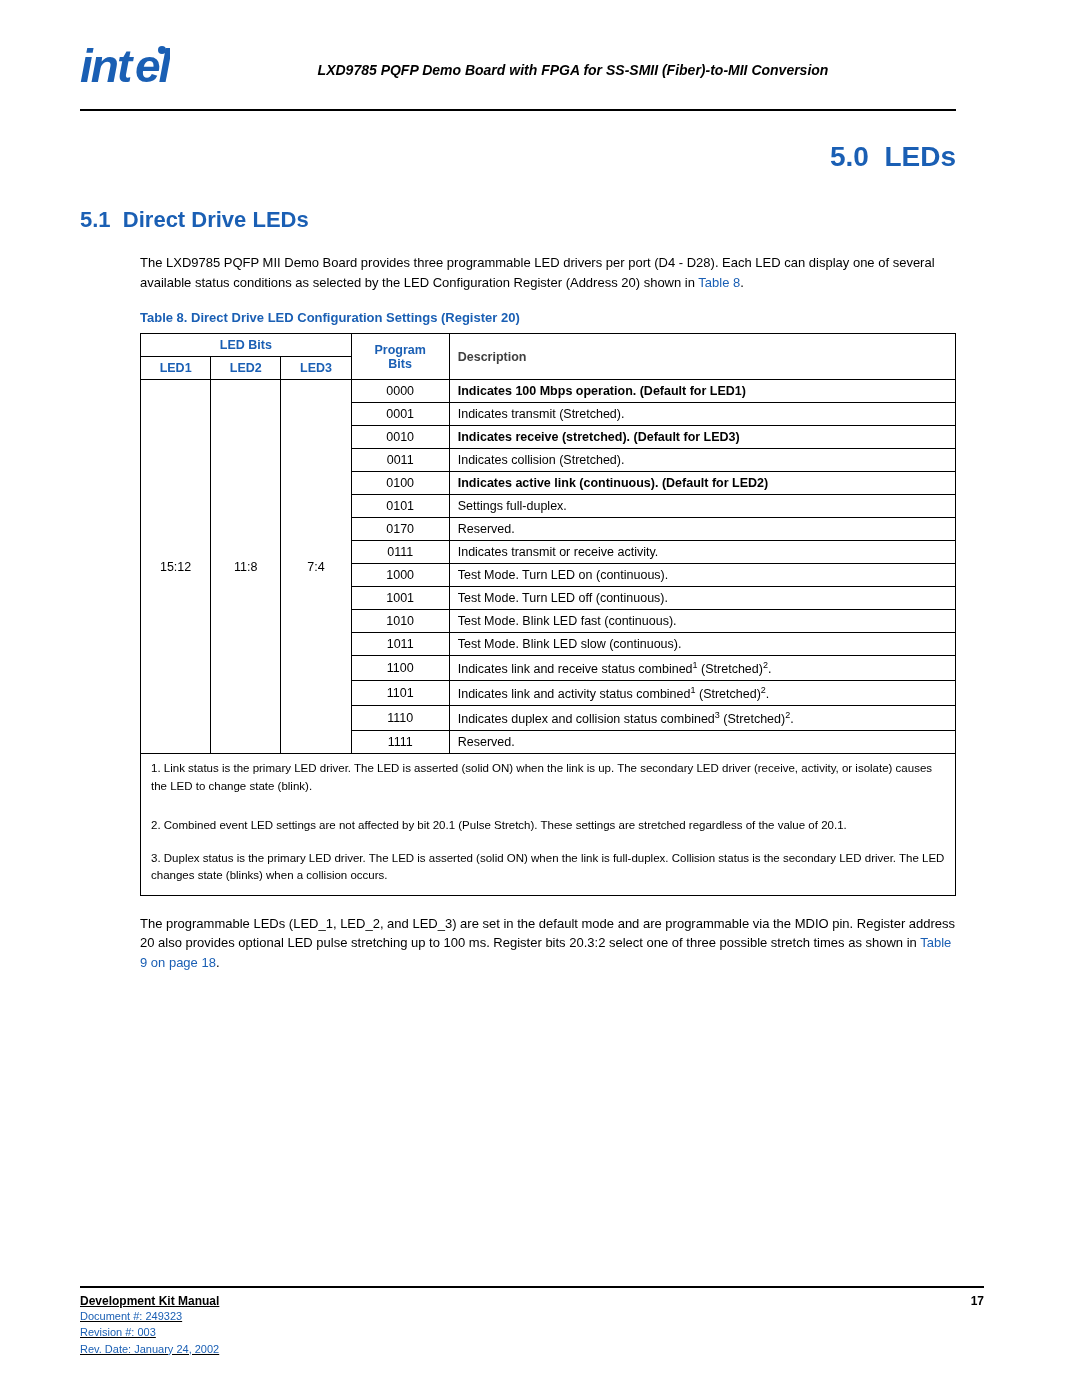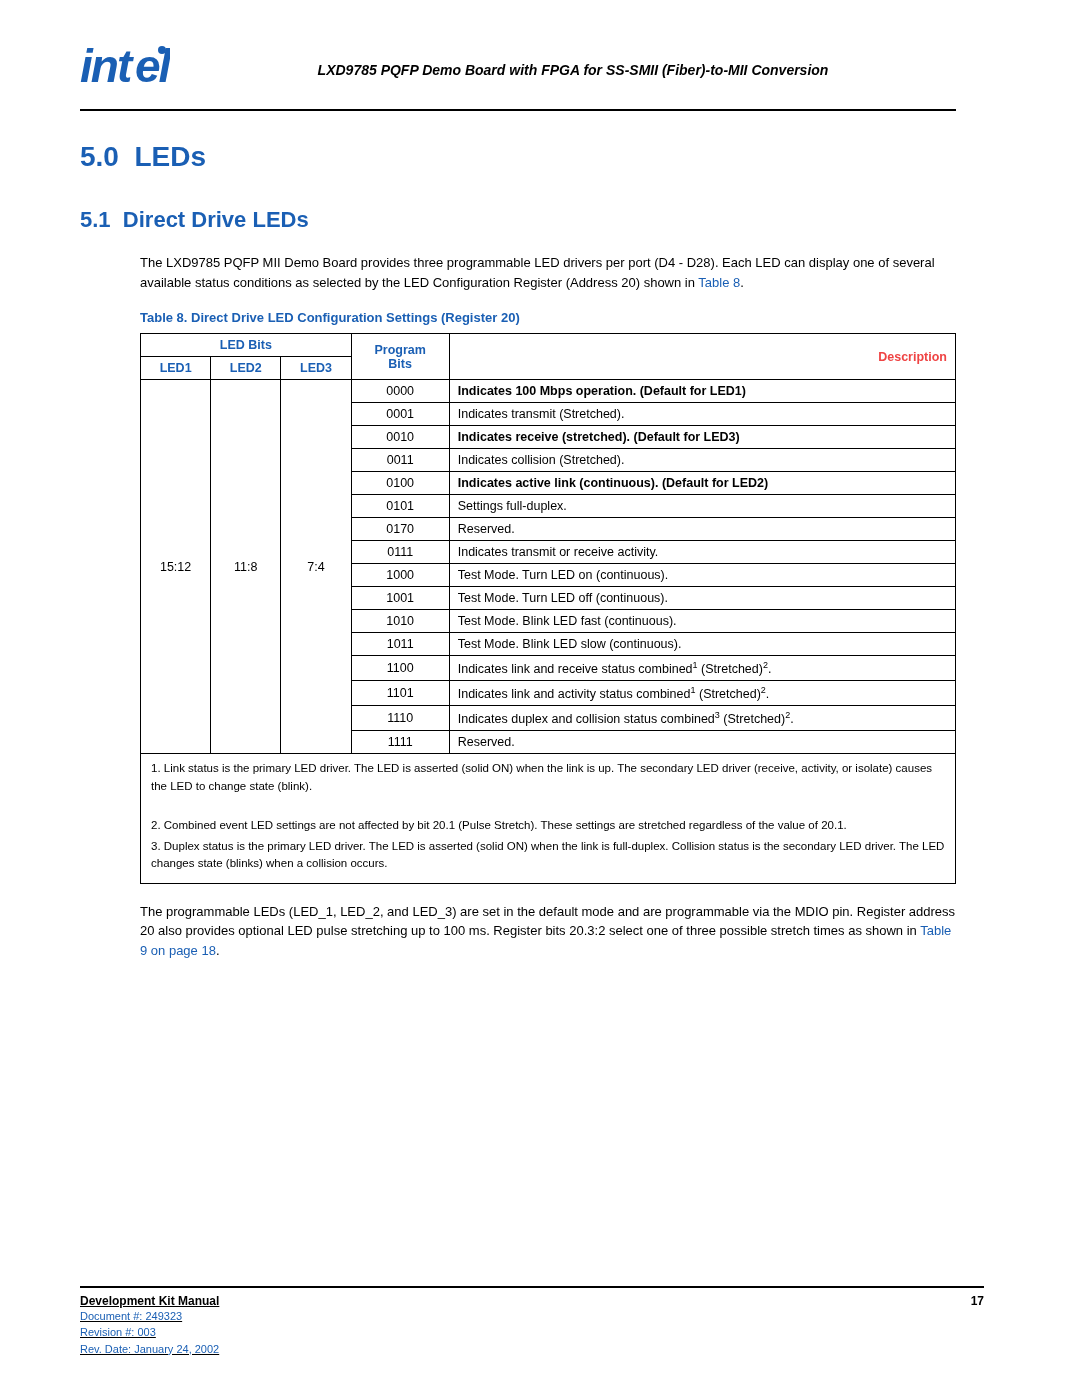--- a/index.html
+++ b/index.html
@@ -43,20 +43,21 @@
       text-align: center;
       flex: 1;
     }
     
     .section-heading {
       font-size: 28px;
       font-weight: bold;
       color: #1a5fb4;
       margin-bottom: 20px;
       margin-top: 10px;
+      text-align: right;
     }
     .subsection-heading {
       font-size: 22px;
       font-weight: bold;
       color: #1a5fb4;
       margin-bottom: 20px;
       margin-top: 34px;
     }
     
     .body-text {
@@ -101,23 +102,23 @@
       color: #1a5fb4;
       background: #fff;
     }
     .th-program {
       text-align: center;
       font-weight: bold;
       color: #1a5fb4;
       background: #fff;
     }
     .th-desc {
-      text-align: right;
-      font-weight: bold;
-      color: #ef4444;
+      text-align: left;
+      font-weight: bold;
+      color: #404040;
       background: #fff;
     }
     .td-bits {
       text-align: center;
       vertical-align: middle;
     }
     .td-prog {
       text-align: center;
     }
     .td-desc {
@@ -262,21 +263,21 @@
             <td class="td-desc">Indicates duplex and collision status combined<sup>3</sup> (Stretched)<sup>2</sup>.</td>
           </tr>
           <tr>
             <td class="td-prog">1111</td>
             <td class="td-desc">Reserved.</td>
           </tr>
         </tbody>
     </table>
     <div class="footnotes" id="footnotes-container">
         <p style="margin-bottom: 22px;">1.  Link status is the primary LED driver. The LED is asserted (solid ON) when the link is up. The secondary LED driver (receive, activity, or isolate) causes the LED to change state (blink).</p>
-        <p style="margin-bottom: 4px;">2.  Combined event LED settings are not affected by bit 20.1 (Pulse Stretch). These settings are stretched regardless of the value of 20.1.</p>
+        <p style="margin-bottom: 16px;">2.  Combined event LED settings are not affected by bit 20.1 (Pulse Stretch). These settings are stretched regardless of the value of 20.1.</p>
         <p style="margin-bottom: 4px;">3.  Duplex status is the primary LED driver. The LED is asserted (solid ON) when the link is full-duplex. Collision status is the secondary LED driver. The LED changes state (blinks) when a collision occurs.</p>
       </div>
   </div>
 
   <div class="body-text">
     <span>The programmable LEDs (LED_1, LED_2, and LED_3) are set in the default mode and are programmable via the MDIO pin. Register address 20 also provides optional LED pulse stretching up to 100 ms. Register bits 20.3:2 select one of three possible stretch times as shown in <a class="link">Table 9 on page 18</a>.</span>
   </div>
 
   <div class="footer">
     <div class="footer-left">

